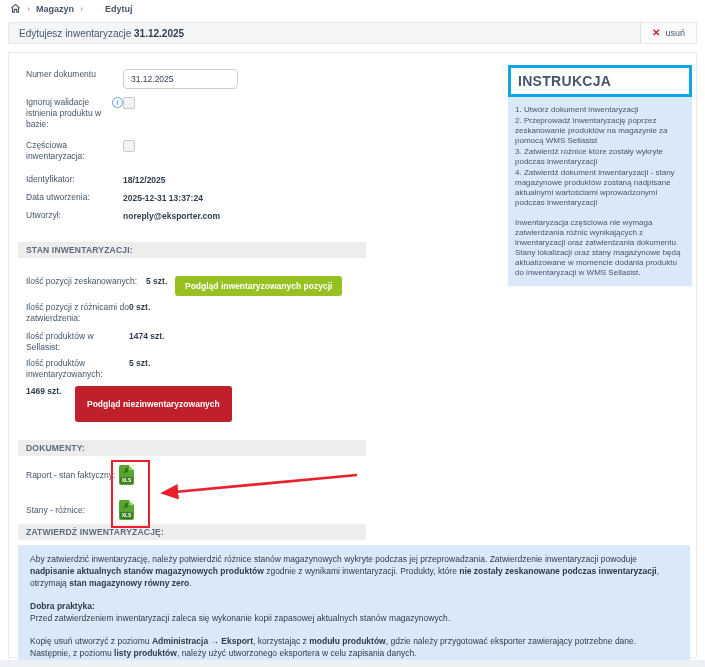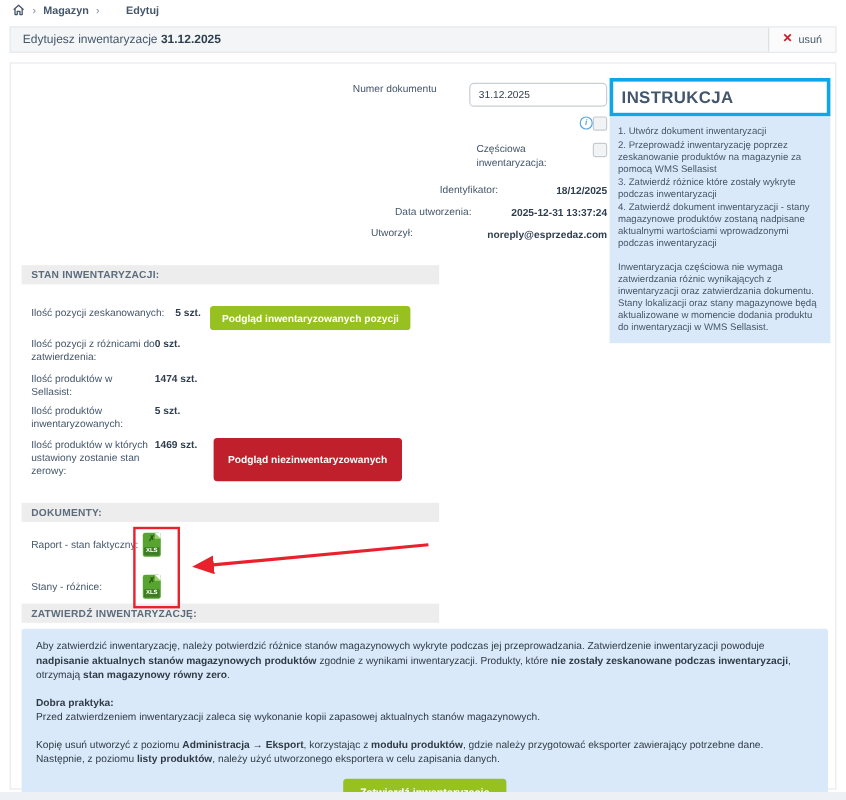--- a/index.html
+++ b/index.html
@@ -17,21 +17,21 @@
   .title-text b { color:#2f3e4f; }
   .delete-btn { height:100%; display:flex; align-items:center; gap:5px; padding:0 11px; border-left:1px solid #dcdfe4; background:#fbfbfc; cursor:pointer; font-size:9px; color:#44566b; }
   .x-icon { color:#d11a2a; font-size:10px; font-weight:bold; line-height:1; }
 
   
   .card { position:absolute; top:52px; left:8px; width:689px; height:606px; background:#fff; border:1px solid #e8eaee; padding:16px 0 0 17px; }
 
   .left-col { width:480px; }
 
   
-  .frow { display:flex; align-items:flex-start; margin-bottom:8px;justify-content:flex-end; }
+  .frow { display:flex; align-items:flex-start; margin-bottom:8px; }
   .frow .flabel { width:97px; font-size:8.5px; line-height:11px; color:#44566b; position:relative; padding-right:14px; }
   .frow .fval { font-size:8.5px; font-weight:bold; color:#2f3e4f; padding-top:1px; }
   .doc-input { width:115px; height:20px; border:1px solid #c9ced6; border-radius:4px; font-size:8.5px; color:#2f3e4f; padding:0 7px; font-family:"Liberation Sans", sans-serif; background:#fff; }
   .checkbox { width:12px; height:12px; border:1px solid #c6cad1; border-radius:2px; background:#f2f3f4; cursor:pointer; }
   .info-icon { position:absolute; right:0; top:0; width:11px; height:11px; border-radius:50%; border:1px solid #58a6e8; color:#58a6e8; font-size:7px; font-weight:bold; text-align:center; line-height:9px; font-style:italic; }
 
   
   .section-bar { width:348px; background:#ededee; color:#5c6c7c; font-size:8.5px; font-weight:bold; letter-spacing:.2px; padding:3px 0 3px 8px; margin-left:-8px; text-transform:uppercase; }
 
   
@@ -101,20 +101,21 @@
   <div class="card">
     <div class="left-col">
 
       <div class="frow">
         <div class="flabel">Numer dokumentu</div>
         <input class="doc-input" type="text" value="31.12.2025" style="">
       </div>
 
       <div class="frow" style="margin-bottom:10px;">
         <div class="flabel">
+          <span>Ignoruj walidacje istnienia produktu w bazie:</span>
           <span class="info-icon">i</span>
         </div>
         <div class="checkbox"></div>
       </div>
 
       <div class="frow" style="margin-bottom:12px;">
         <div class="flabel">Częściowa inwentaryzacja:</div>
         <div class="checkbox"></div>
       </div>
 
@@ -123,21 +124,21 @@
         <div class="fval">18/12/2025</div>
       </div>
 
       <div class="frow" style="margin-bottom:7px;">
         <div class="flabel">Data utworzenia:</div>
         <div class="fval">2025-12-31 13:37:24</div>
       </div>
 
       <div class="frow" style="margin-bottom:21px;">
         <div class="flabel">Utworzył:</div>
-        <div class="fval">noreply@esprzedaz.com</div>
+        <div class="fval">noreply@eksporter.com</div>
       </div>
 
       <div class="section-bar">STAN INWENTARYZACJI:</div>
 
       <div style="margin-top:18px;">
         <div class="srow">
           <div class="slabel" style="width:120px;">Ilość pozycji zeskanowanych:</div>
           <div class="sval" style="width:29px;">5 szt.</div>
           <button class="btn btn-green">Podgląd inwentaryzowanych pozycji</button>
         </div>
@@ -151,21 +152,20 @@
           <div class="slabel">Ilość produktów w Sellasist:</div>
           <div class="sval">1474 szt.</div>
         </div>
 
         <div class="srow">
           <div class="slabel">Ilość produktów inwentaryzowanych:</div>
           <div class="sval">5 szt.</div>
         </div>
 
         <div class="srow" style="margin-bottom:18px;">
-          <div class="slabel">Ilość produktów w których ustawiony zostanie stan zerowy:</div>
           <div class="sval">1469 szt.</div>
           <button class="btn btn-red">Podgląd niezinwentaryzowanych</button>
         </div>
       </div>
 
       <div class="section-bar">DOKUMENTY:</div>
 
       <div class="docs-wrap">
         <div class="drow">
           <div class="dlabel">Raport - stan faktyczny:</div>

